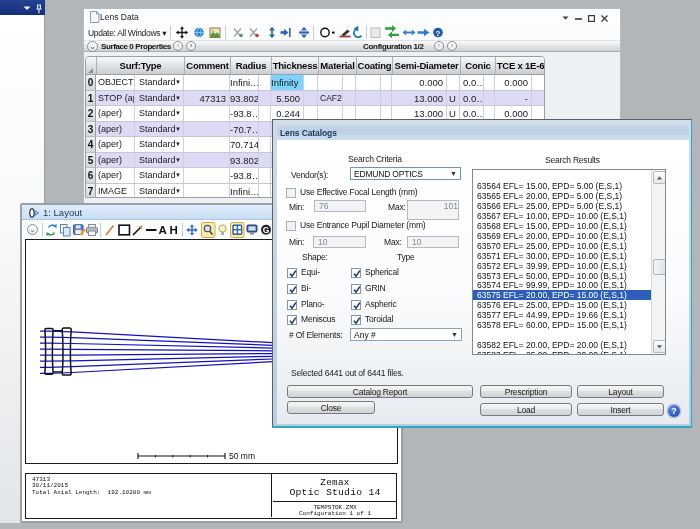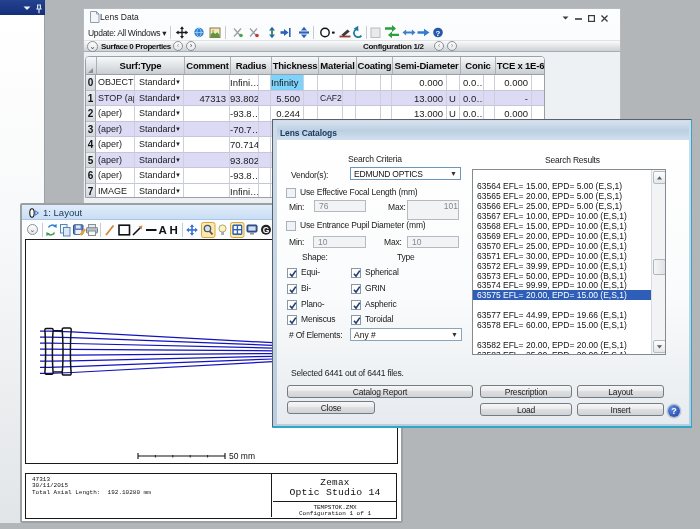--- a/index.html
+++ b/index.html
@@ -499,20 +499,21 @@
     <div class="abs" style="left:0px;top:31.2px;width:178px;height:10px;color:#111;font-size:8.5px;line-height:10px;padding-left:4px;white-space:nowrap;">63566 EFL= 25.00, EPD= 5.00 (E,S,1)</div>
     <div class="abs" style="left:0px;top:41.1px;width:178px;height:10px;color:#111;font-size:8.5px;line-height:10px;padding-left:4px;white-space:nowrap;">63567 EFL= 10.00, EPD= 10.00 (E,S,1)</div>
     <div class="abs" style="left:0px;top:51.0px;width:178px;height:10px;color:#111;font-size:8.5px;line-height:10px;padding-left:4px;white-space:nowrap;">63568 EFL= 15.00, EPD= 10.00 (E,S,1)</div>
     <div class="abs" style="left:0px;top:60.9px;width:178px;height:10px;color:#111;font-size:8.5px;line-height:10px;padding-left:4px;white-space:nowrap;">63569 EFL= 20.00, EPD= 10.00 (E,S,1)</div>
     <div class="abs" style="left:0px;top:70.8px;width:178px;height:10px;color:#111;font-size:8.5px;line-height:10px;padding-left:4px;white-space:nowrap;">63570 EFL= 25.00, EPD= 10.00 (E,S,1)</div>
     <div class="abs" style="left:0px;top:80.7px;width:178px;height:10px;color:#111;font-size:8.5px;line-height:10px;padding-left:4px;white-space:nowrap;">63571 EFL= 30.00, EPD= 10.00 (E,S,1)</div>
     <div class="abs" style="left:0px;top:90.6px;width:178px;height:10px;color:#111;font-size:8.5px;line-height:10px;padding-left:4px;white-space:nowrap;">63572 EFL= 39.99, EPD= 10.00 (E,S,1)</div>
     <div class="abs" style="left:0px;top:100.5px;width:178px;height:10px;color:#111;font-size:8.5px;line-height:10px;padding-left:4px;white-space:nowrap;">63573 EFL= 50.00, EPD= 10.00 (B,S,1)</div>
     <div class="abs" style="left:0px;top:110.4px;width:178px;height:10px;color:#111;font-size:8.5px;line-height:10px;padding-left:4px;white-space:nowrap;">63574 EFL= 99.99, EPD= 10.00 (E,S,1)</div>
     <div class="abs" style="left:0px;top:120.3px;width:178px;height:10px;background:#2e5eb8;color:#fff;font-size:8.5px;line-height:10px;padding-left:4px;white-space:nowrap;">63575 EFL= 20.00, EPD= 15.00 (E,S,1)</div>
+    <div class="abs" style="left:0px;top:130.2px;width:178px;height:10px;color:#111;font-size:8.5px;line-height:10px;padding-left:4px;white-space:nowrap;">63576 EFL= 25.00, EPD= 15.00 (E,S,1)</div>
     <div class="abs" style="left:0px;top:140.1px;width:178px;height:10px;color:#111;font-size:8.5px;line-height:10px;padding-left:4px;white-space:nowrap;">63577 EFL= 44.99, EPD= 19.66 (E,S,1)</div>
     <div class="abs" style="left:0px;top:150.0px;width:178px;height:10px;color:#111;font-size:8.5px;line-height:10px;padding-left:4px;white-space:nowrap;">63578 EFL= 60.00, EPD= 15.00 (E,S,1)</div>
     <div class="abs" style="left:0px;top:169.8px;width:178px;height:10px;color:#111;font-size:8.5px;line-height:10px;padding-left:4px;white-space:nowrap;">63582 EFL= 20.00, EPD= 20.00 (E,S,1)</div>
     <div class="abs" style="left:0px;top:179.7px;width:178px;height:10px;color:#111;font-size:8.5px;line-height:10px;padding-left:4px;white-space:nowrap;">63583 EFL= 25.00, EPD= 20.00 (E,S,1)</div>
     <div class="abs" style="left:178px;top:0;width:15px;height:185px;background:#f2f3f4;border-left:1px solid #d8dadc;">
  <div class="abs" style="left:1px;top:1px;width:13px;height:13px;background:linear-gradient(180deg,#fdfdfd,#e4e7ea);border:1px solid #b4bac0;border-radius:2px;">
         <svg style="display:block" width="11" height="11">
           <path d="M5.5 4.2 l2.6 3.4 h-5.2 z" fill="#5a5f66"></path>
         </svg>
       </div>

